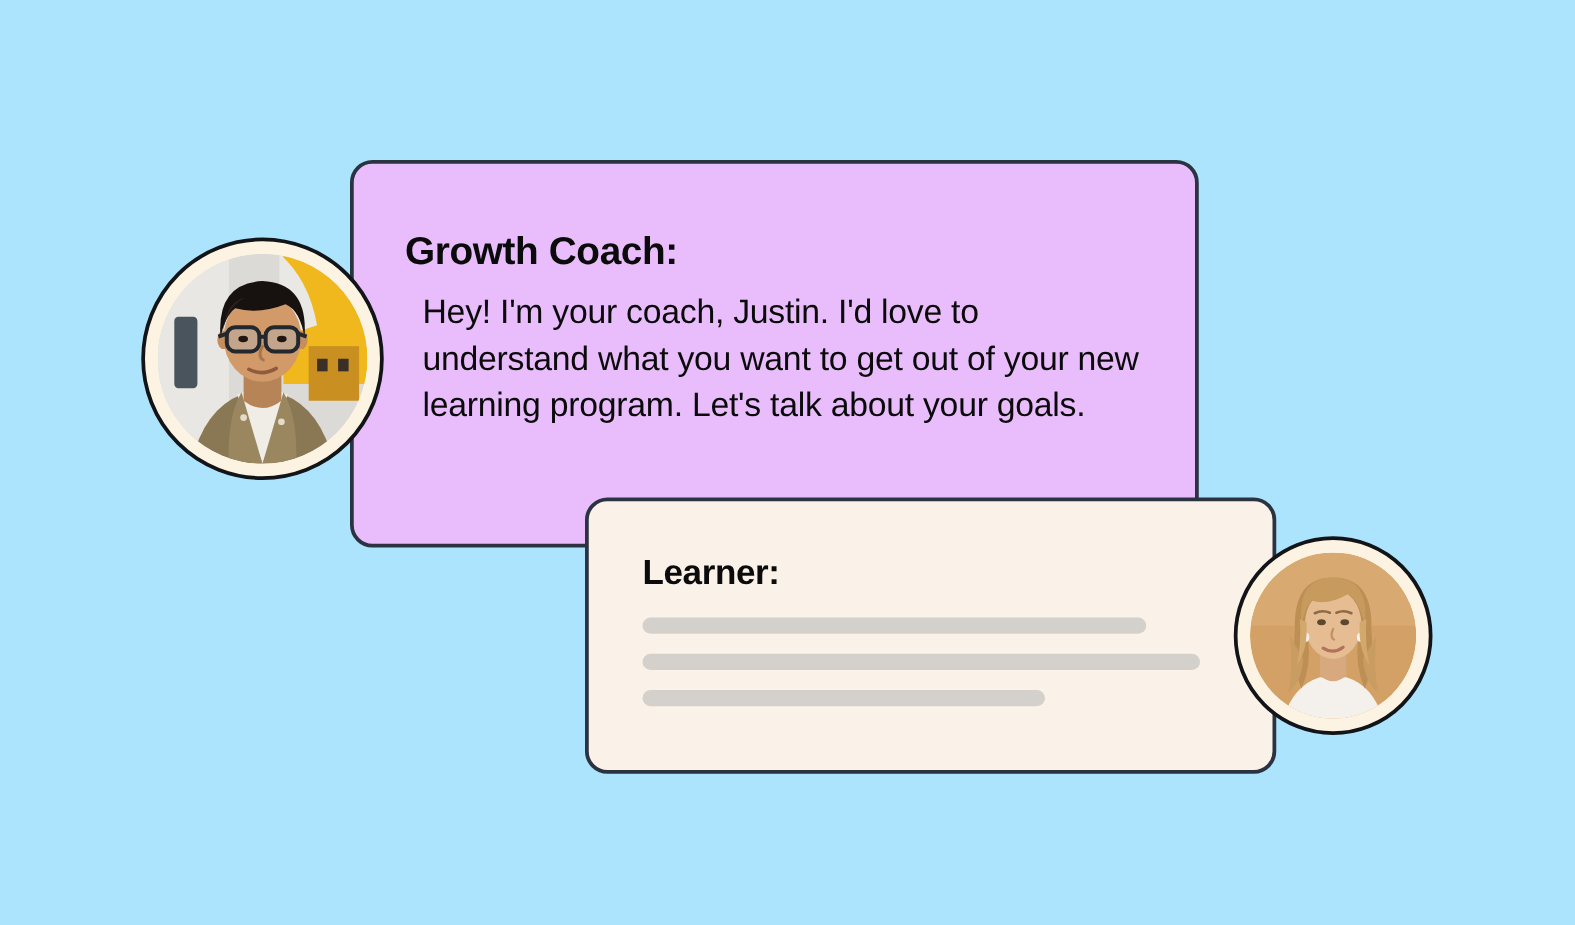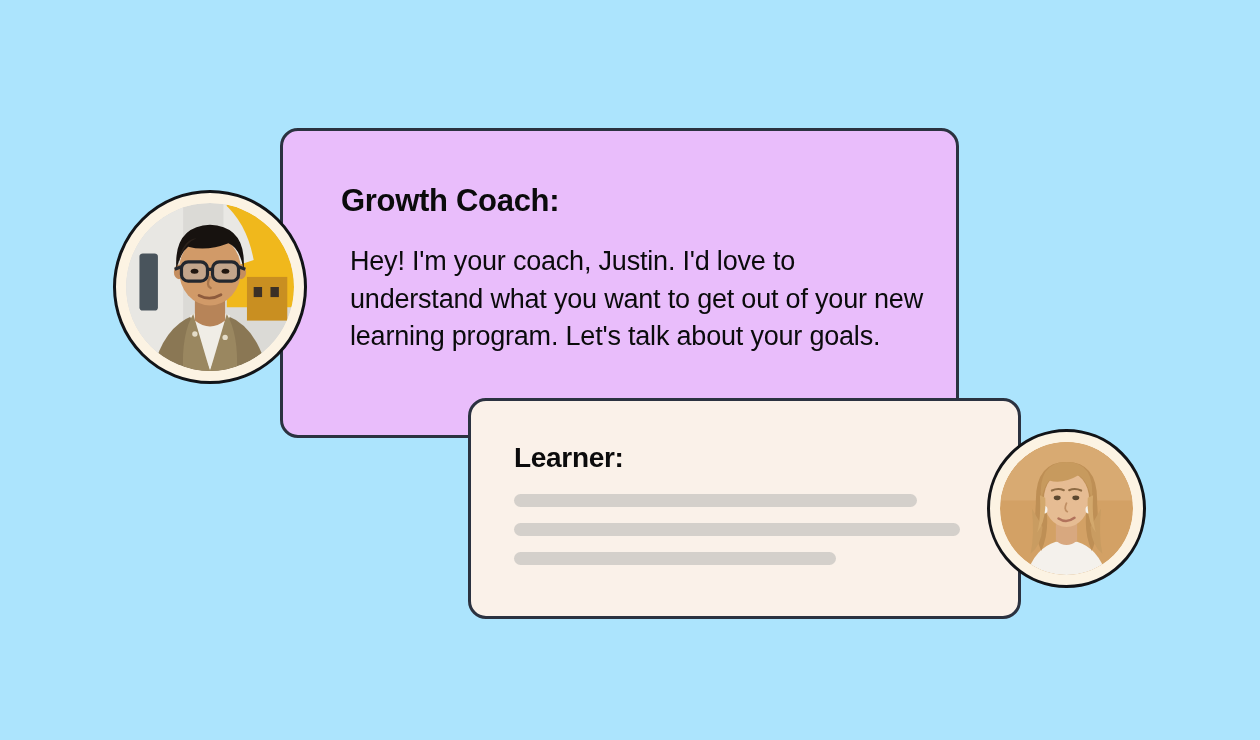--- a/index.html
+++ b/index.html
@@ -46,38 +46,38 @@
 
   
   .msg-title {
     position: absolute;
     margin: 0;
     color: #0B0B0C;
     font-weight: bold;
     letter-spacing: -0.3px;
   }
   #coach-title {
-    left: 58px;
+    left: 41px;
     top: 52px;
     font-size: 31px;
     line-height: 36px;
   }
   #learner-title {
     left: 43px;
     top: 41px;
     font-size: 28px;
     line-height: 32px;
     text-align: center;
   }
   #coach-body {
     position: absolute;
     left: 55px;
     top: 100px;
     width: 580px;
-    margin: 12px;
+    margin: 0;
     color: #0B0B0C;
     font-size: 27px;
     line-height: 37.5px;
     letter-spacing: -0.2px;
   }
 
   
   .bars {
     position: absolute;
     left: 43px;

